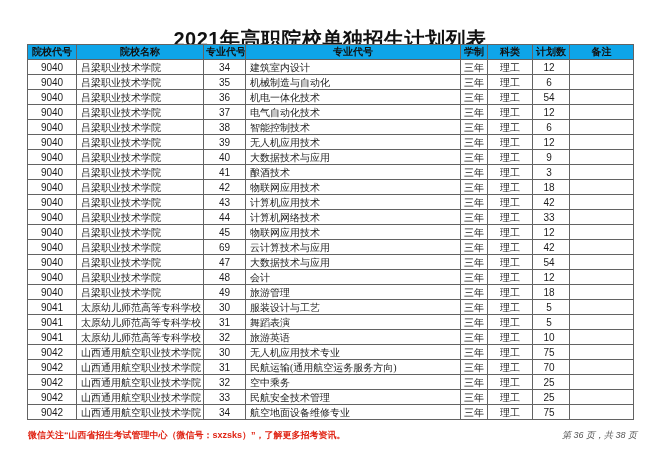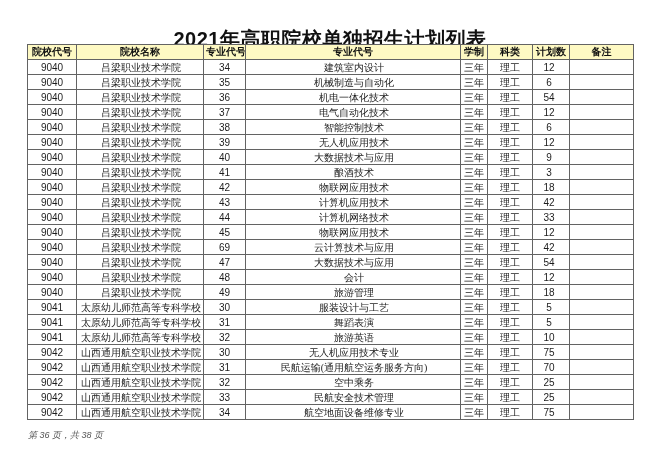--- a/index.html
+++ b/index.html
@@ -25,30 +25,30 @@
   .table-wrap{
     position:absolute;left:27px;top:44px;width:606px;
   }
   table{
     border-collapse:collapse;table-layout:fixed;width:606px;
   }
   table,td,th{border:1px solid var(--border-inner);}
   table{border:1.5px solid var(--border-dark);}
   th{
     height:14px;padding:0 2px;font-size:10px;font-weight:bold;
-    text-align:center;background:#fef9c3;color:#111;
+    text-align:center;background:#0ea5e9;color:#111;
     overflow:hidden;white-space:nowrap;
   }
   td{
     height:15px;padding:0 2px;font-size:10px;line-height:13px;
     overflow:hidden;white-space:nowrap;color:var(--text-color);
     background:#ffffff;
   }
   td.c{text-align:center;}
-  td.l{text-align:center;padding-left:4px;font-family:Liberation Serif, serif;}
+  td.l{text-align:left;padding-left:4px;font-family:Liberation Serif, serif;}
   td.r{text-align:center;padding-right:6px;}
   .footer{
     position:absolute;left:28px;top:429px;width:609px;height:13px;
     display:flex;justify-content:space-between;align-items:center;
   }
   .footer-notice{
     font-size:9px;font-weight:bold;color:var(--notice-color);white-space:nowrap;
   }
   .footer-page{
     font-size:9px;color:var(--pageinfo-color);white-space:nowrap;font-style:italic;
@@ -322,14 +322,15 @@
           <td class="c">三年</td>
           <td class="c">理工</td>
           <td class="r">75</td>
           <td class="c"></td>
         </tr>
       </tbody>
   </table>
 </div>
 
 <div class="footer">
+  <span class="footer-notice">微信关注“山西省招生考试管理中心（微信号：sxzsks）”，了解更多招考资讯。</span>
   <span class="footer-page">第 36 页，共 38 页</span>
 </div>
 
 </body></html>

